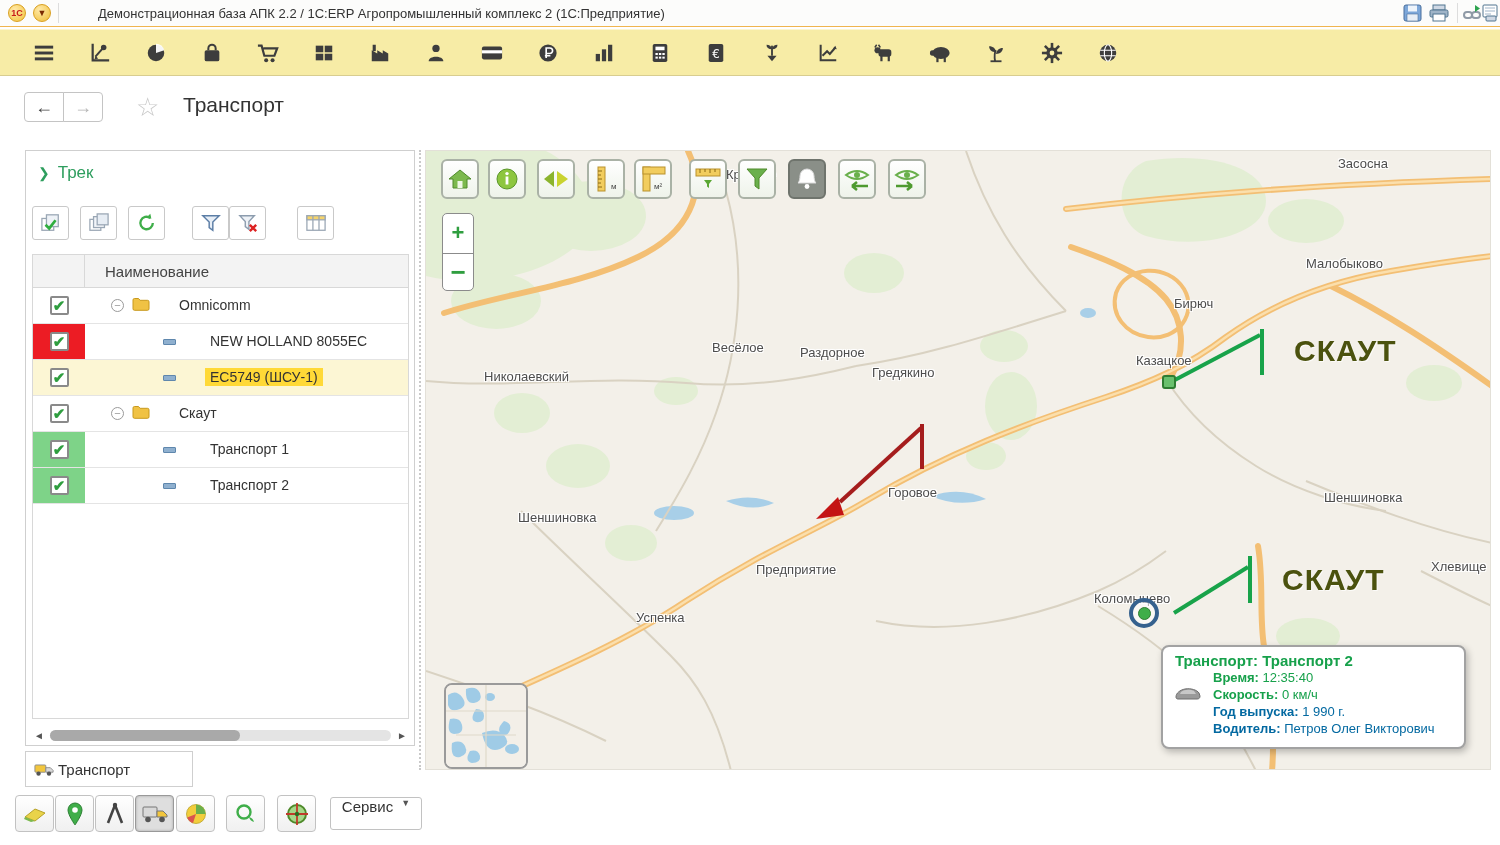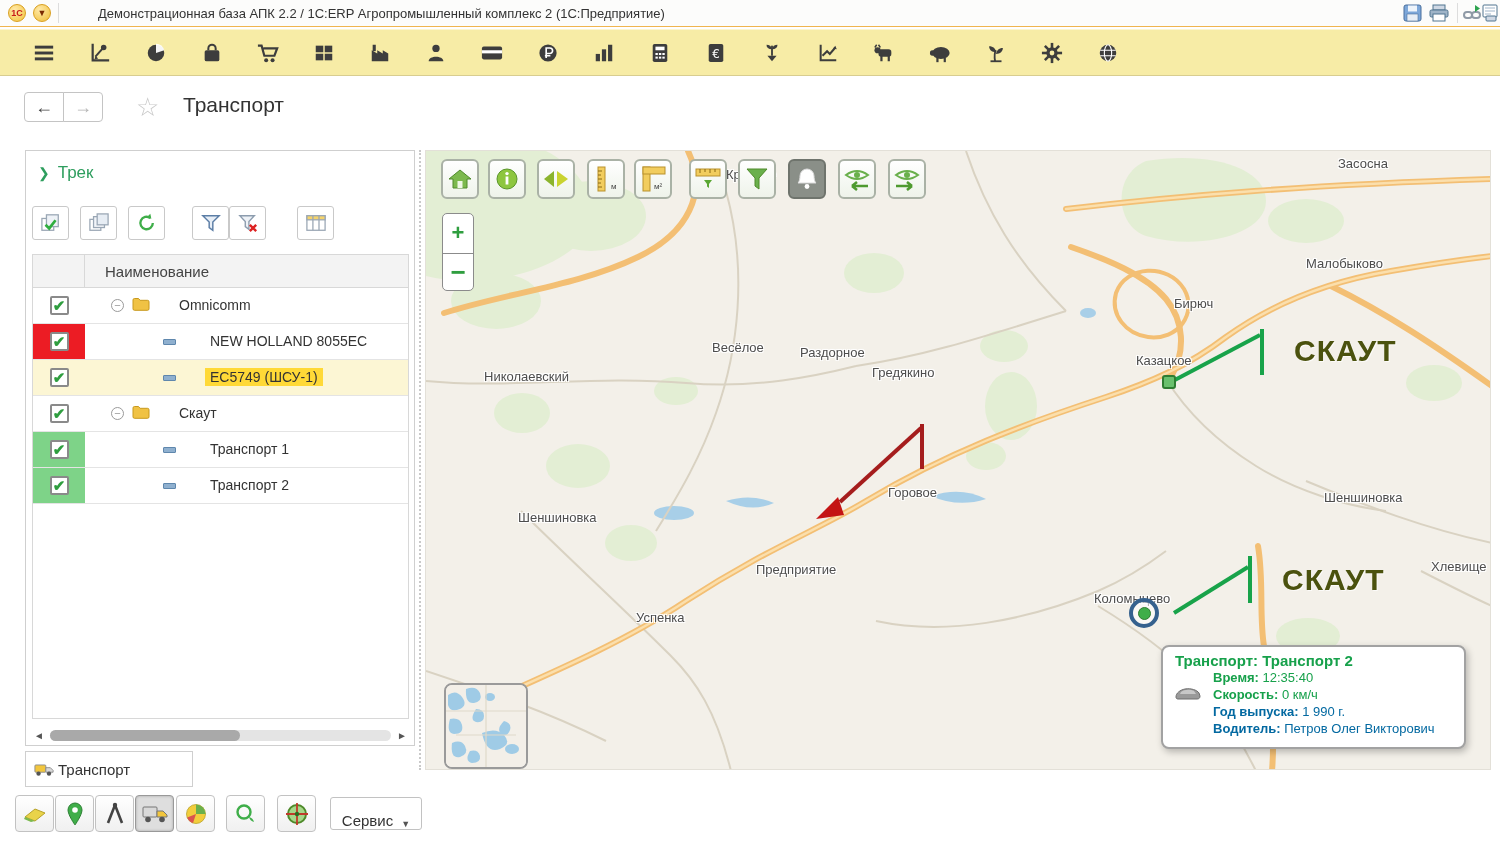--- a/index.html
+++ b/index.html
@@ -97,21 +97,21 @@
   .tt-green { color:#17a14b; }
   .tt-black { color:#0369a1; }
   .tt-row b { font-weight:bold; }
   #tt-car { position:absolute; left:10px; top:38px; }
   
   #minimap { position:absolute; left:18px; top:532px; width:84px; height:86px; background:#f6f3ed; border:2px solid #9a9a9a; border-radius:8px; overflow:hidden; }
 
   
   .bt-btn { position:absolute; top:795px; width:39px; height:37px; background:linear-gradient(#ffffff,#f0f0f0); border:1px solid #c2c2c2; border-radius:4px; display:flex; align-items:center; justify-content:center; cursor:pointer; }
   .bt-btn.pressed { background:#dedede; border-color:#999; box-shadow:inset 0 0 3px rgba(0,0,0,.25); }
-  #service-btn { position:absolute; left:330px; top:797px; width:92px; height:33px; background:#fff; border:1px solid #c2c2c2; border-radius:3px; font-size:15px; color:#333; display:flex; align-items:flex-end; justify-content:center; gap:8px; cursor:pointer; }
+  #service-btn { position:absolute; left:330px; top:797px; width:92px; height:33px; background:#fff; border:1px solid #c2c2c2; border-radius:3px; font-size:15px; color:#333; display:flex; align-items:flex-start; justify-content:center; gap:8px; cursor:pointer; }
   #service-btn .caret { font-size:9px; color:#555; }
 </style>
 </head>
 <body>
 
 <div id="app">
 
   <div id="titlebar">
     <div class="logo-circle">1С</div>
     <div class="logo-drop">▼</div>

